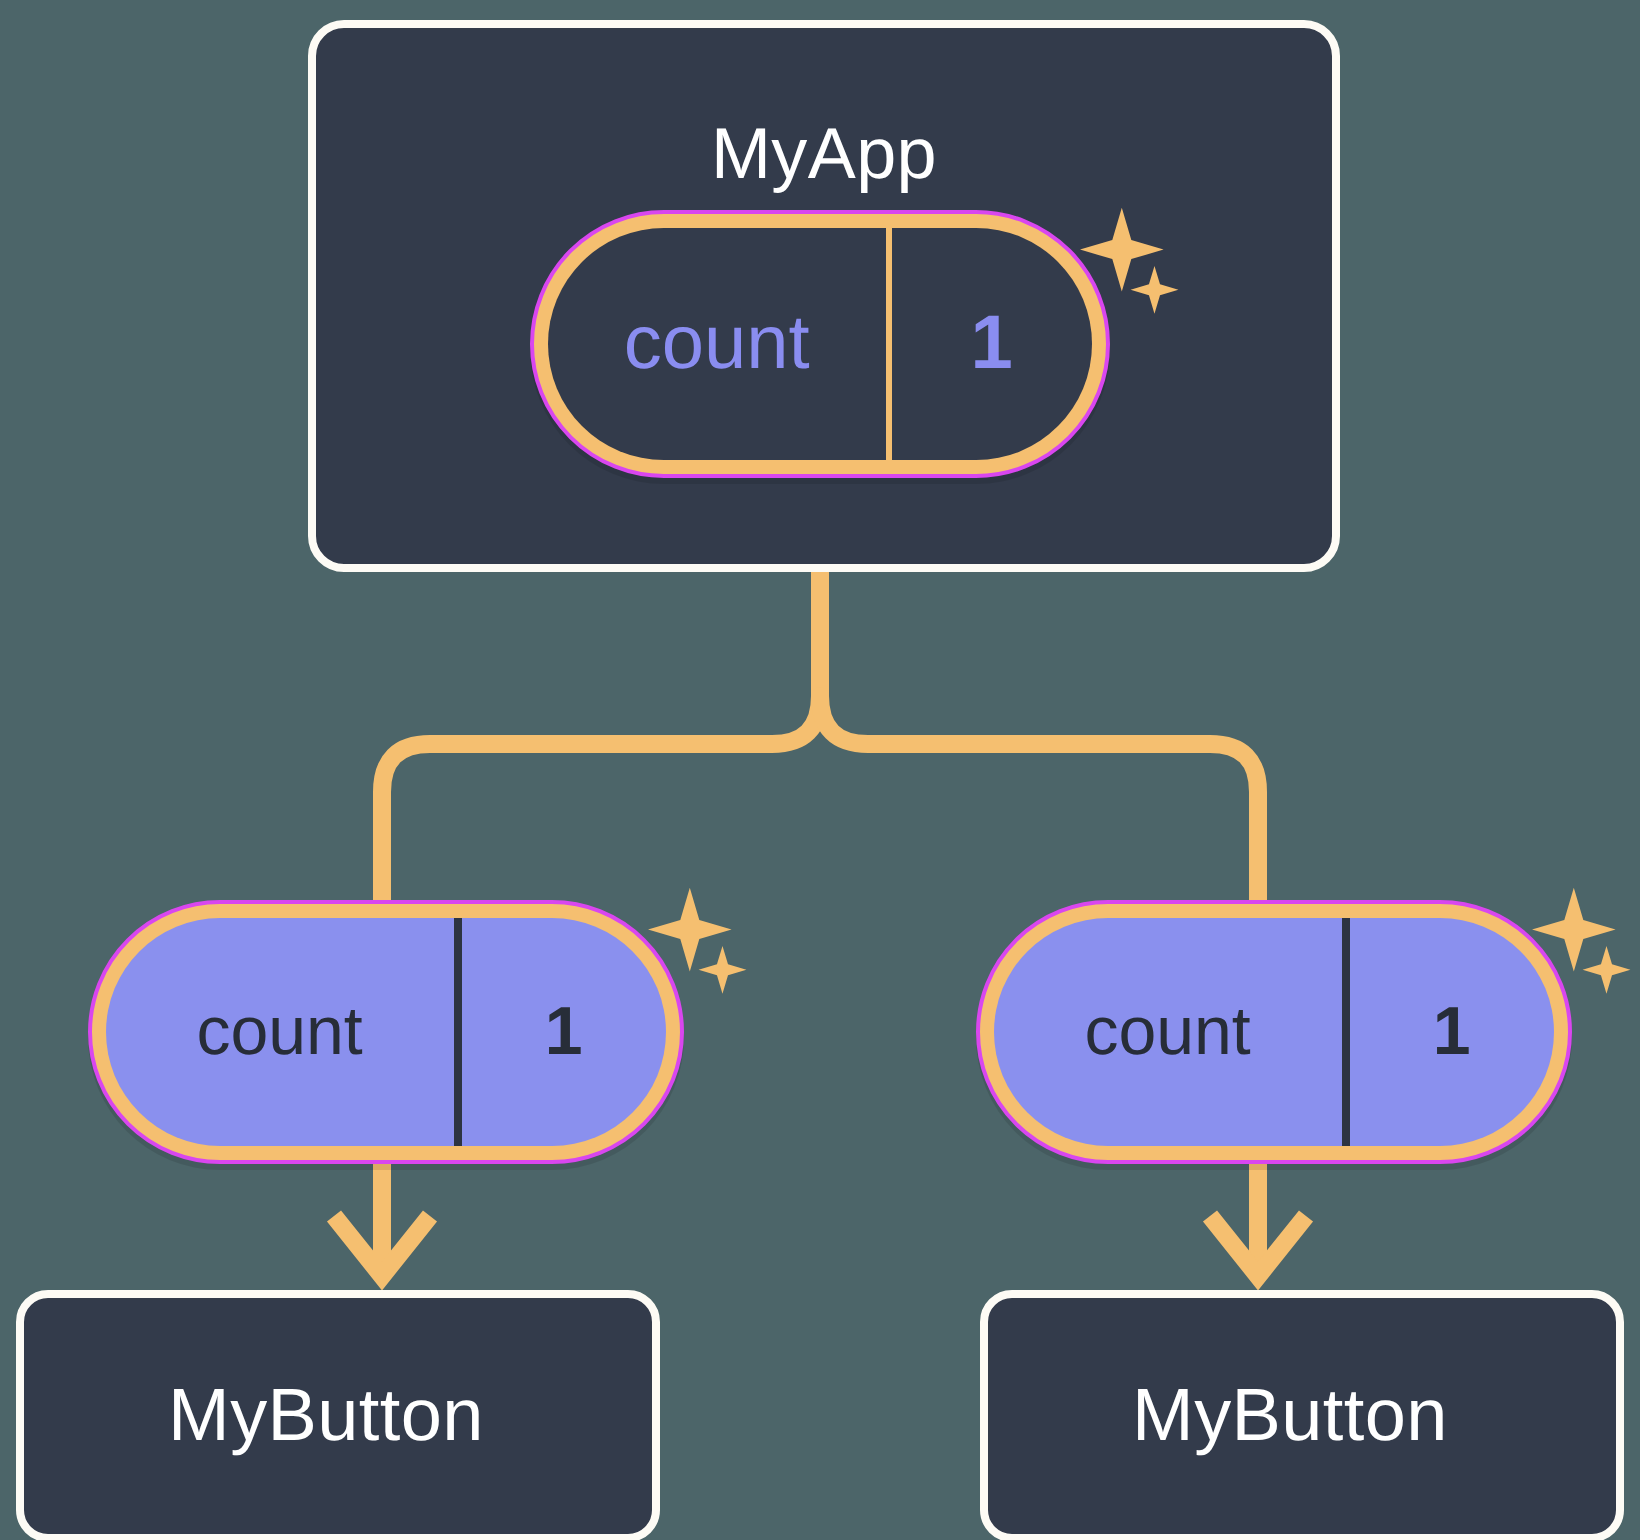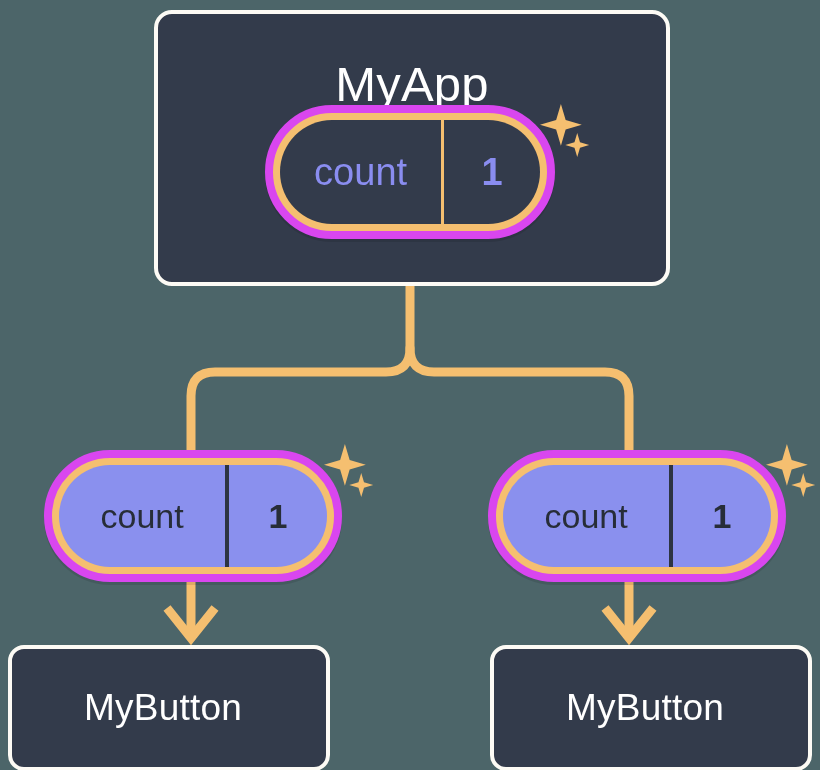--- a/index.html
+++ b/index.html
@@ -32,21 +32,21 @@
   .card {
     position: absolute;
     background: #333b4b;
     border: 4px solid #fdfbf5;
     border-radius: 18px;
     box-sizing: border-box;
     z-index: 2;
   }
   .card-title {
     color: #ffffff;
-    font-size: 49px;
+    font-size: 36px;
     font-weight: 400;
     letter-spacing: 0.2px;
     text-align: center;
     white-space: nowrap;
   }
   #app-card {
     left: 154px;
     top: 10px;
     width: 516px;
     height: 276px;
@@ -81,21 +81,21 @@
   }
 
   
   .pill-wrap {
     position: absolute;
     z-index: 3;
   }
   .pill {
     position: relative;
     box-sizing: border-box;
-    border: 8px solid #d946ef;          
+    border: 2px solid #d946ef;          
     border-radius: 999px;
     background: #f5bf70;                
     padding: 7px;                       
     display: flex;
     align-items: stretch;
     box-shadow: 0 3px 0 rgba(0,0,0,0.10);
   }
   .pill-inner {
     display: flex;
     align-items: stretch;

